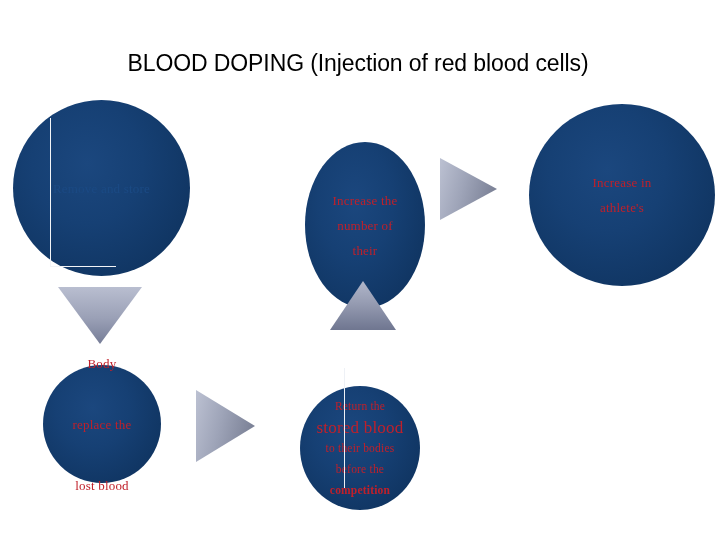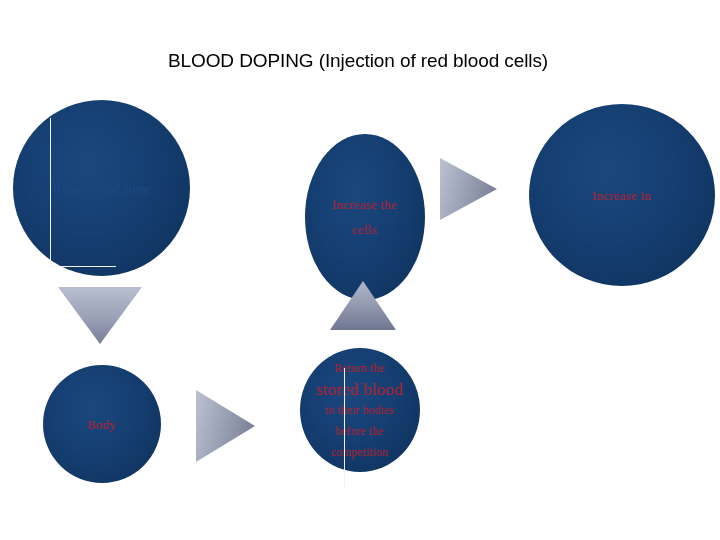--- a/index.html
+++ b/index.html
@@ -18,21 +18,21 @@
   }
 
   
   .title {
     position: absolute;
     left: 0;
     top: 50px;
     width: 716px;
     text-align: center;
     font-family: "Liberation Sans", "DejaVu Sans", sans-serif;
-    font-size: 19px;
+    font-size: 23px;
     font-weight: 400;
     color: #000000;
     letter-spacing: -0.1px;
     white-space: nowrap;
   }
 
   
   .node {
     position: absolute;
     border-radius: 50%;
@@ -93,39 +93,43 @@
 <div id="slide">
 
   <div class="title">BLOOD DOPING (Injection of red blood cells)</div>
 
   <div class="node" style="left:13px; top:100px; width:177px; height:176px;">
     <span class="line faint">Remove and store</span>
   </div>
 
   <div class="box-artifact" style="left:50px; top:118px; width:65px; height:148px;"></div>
 
-  <div class="node" style="left:305px; top:134px; width:120px; height:166px;">
+  <div class="node" style="left:305px; top:142px; width:120px; height:166px;">
     <span class="line">Increase the</span>
-    <span class="line">cells</span>
+    <span class="line">number of</span>
+    <span class="line">their</span>
   </div>
 
   <div class="node" style="left:529px; top:104px; width:186px; height:182px;">
     <span class="line">Increase in</span>
+    <span class="line">athlete's</span>
   </div>
 
   <div class="node" style="left:43px; top:365px; width:118px; height:118px;gap:36px;">
     <span class="line">Body</span>
+    <span class="line">replace the</span>
+    <span class="line">lost blood</span>
   </div>
 
-  <div class="node" style="left:300px; top:348px; width:120px; height:124px;">
+  <div class="node" style="left:300px; top:386px; width:120px; height:124px;">
     <span class="line" style="font-size:11.5px; line-height:21px;">Return the</span>
     <span class="line" style="font-size:17px; line-height:21px;">stored blood</span>
     <span class="line" style="font-size:11.5px; line-height:21px;">to their bodies</span>
     <span class="line" style="font-size:11.5px; line-height:21px;">before the</span>
-    <span class="line" style="font-size:11.5px; line-height:21px;">competition</span>
+    <span class="line" style="font-size:11.5px; line-height:21px;font-weight:bold;">competition</span>
   </div>
 
   <div class="rule-artifact" style="left:344px; top:368px; height:120px;"></div>
 
   <div class="arrow" style="left:58px; top:287px; width:84px; height:57px;">
     <svg viewBox="0 0 84 57" preserveAspectRatio="none" aria-hidden="true">
       <defs>
         <linearGradient id="gradDown" x1="0" y1="0" x2="0" y2="1">
           <stop offset="0%" stop-color="#b9bed0"></stop>
           <stop offset="55%" stop-color="#9aa0b6"></stop>

